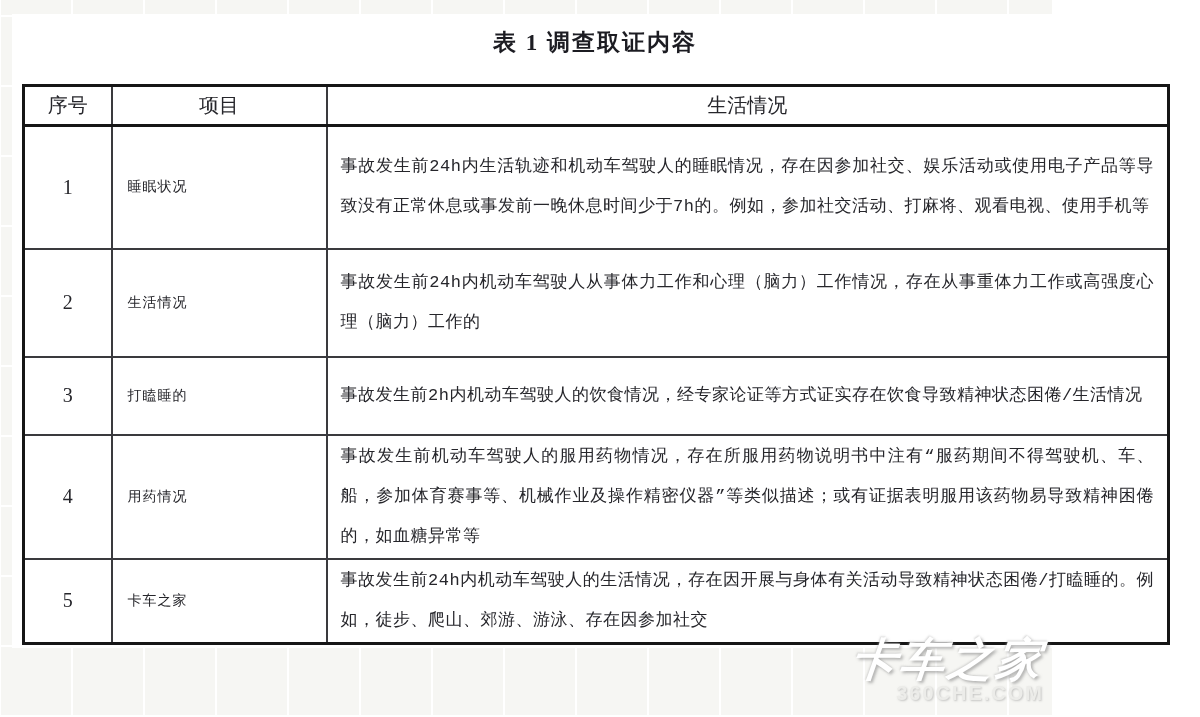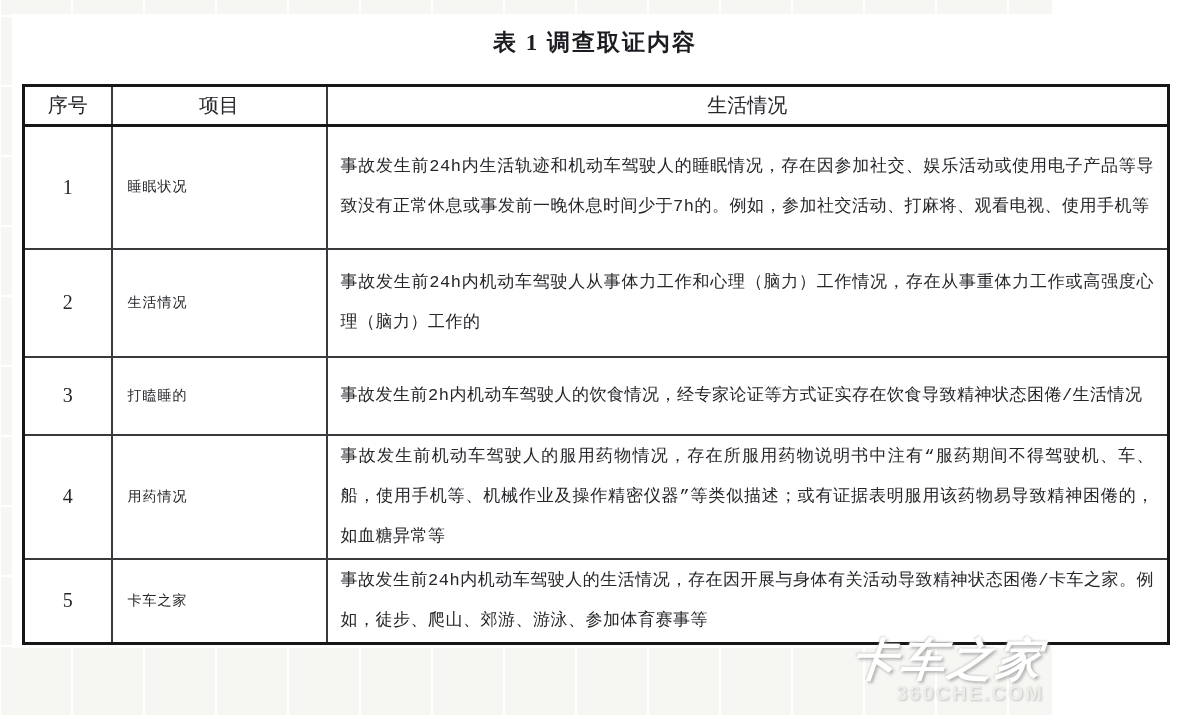--- a/index.html
+++ b/index.html
@@ -139,26 +139,26 @@
         <td class="result">事故发生前24h内机动车驾驶人从事体力工作和心理（脑力）工作情况，存在从事重体力工作或高强度心理（脑力）工作的</td>
       </tr>
       <tr class="r3">
         <td class="no">3</td>
         <td class="item">打瞌睡的</td>
         <td class="result">事故发生前2h内机动车驾驶人的饮食情况，经专家论证等方式证实存在饮食导致精神状态困倦/生活情况</td>
       </tr>
       <tr class="r4">
         <td class="no">4</td>
         <td class="item">用药情况</td>
-        <td class="result">事故发生前机动车驾驶人的服用药物情况，存在所服用药物说明书中注有“服药期间不得驾驶机、车、船，使用手机等、机械作业及操作精密仪器”等类似描述；或有证据表明服用该药物易导致精神困倦的，如血糖异常等</td>
+        <td class="result">事故发生前机动车驾驶人的服用药物情况，存在所服用药物说明书中注有“服药期间不得驾驶机、车、船，参加体育赛事等、机械作业及操作精密仪器”等类似描述；或有证据表明服用该药物易导致精神困倦的，如血糖异常等</td>
       </tr>
       <tr class="r5">
         <td class="no">5</td>
         <td class="item">卡车之家</td>
-        <td class="result">事故发生前24h内机动车驾驶人的生活情况，存在因开展与身体有关活动导致精神状态困倦/卡车之家。例如，徒步、爬山、郊游、游泳、参加体育赛事等</td>
+        <td class="result">事故发生前24h内机动车驾驶人的生活情况，存在因开展与身体有关活动导致精神状态困倦/打瞌睡的。例如，徒步、爬山、郊游、游泳、存在因参加社交</td>
       </tr>
     </tbody>
   </table>
 
   <div class="watermark">
     <div class="wm-brand">卡车之家</div>
     <div class="wm-site">360CHE.COM</div>
   </div>
 
 </div>

